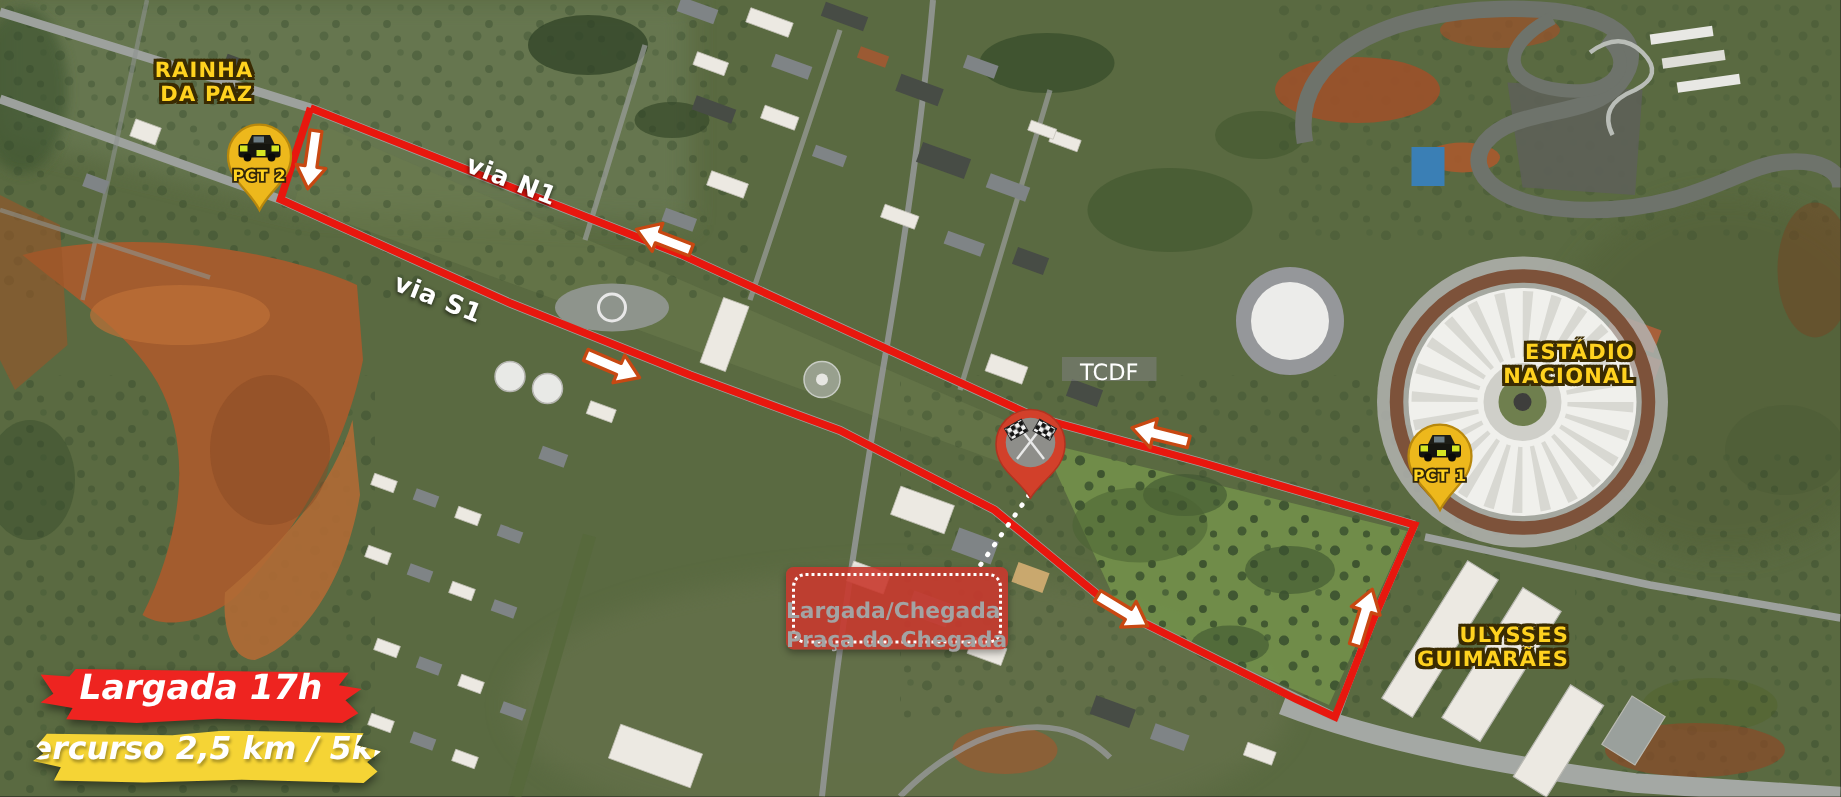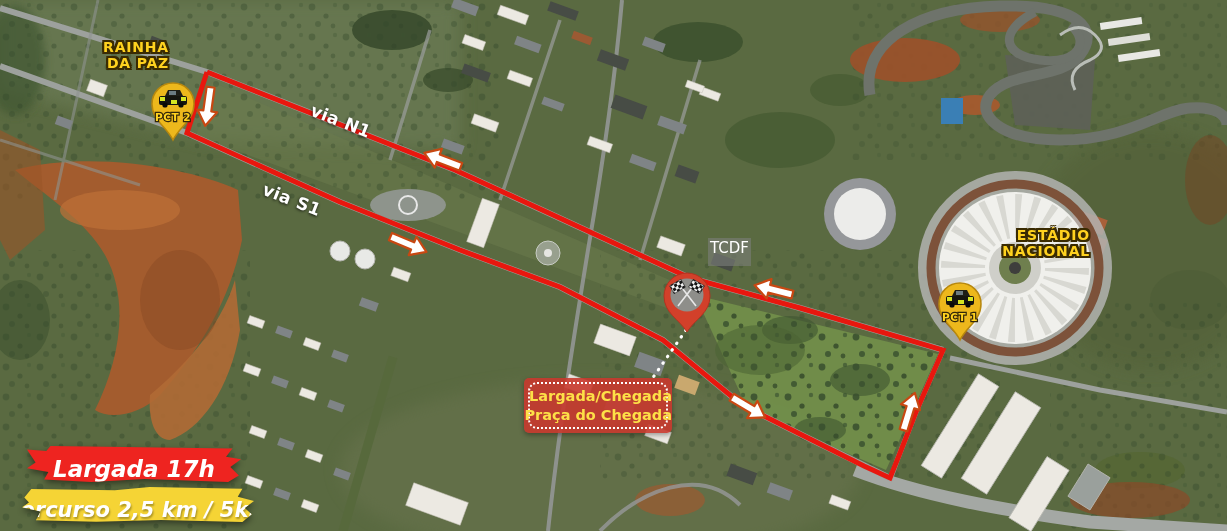--- a/index.html
+++ b/index.html
@@ -11,32 +11,32 @@
   .olbl{color:#ffd21f;font-weight:800;font-size:14px;letter-spacing:.8px;text-align:right;
         line-height:15.5px;
         text-shadow:-2px -2px 0 #3a2b02,-2px 2px 0 #3a2b02,2px -2px 0 #3a2b02,2px 2px 0 #3a2b02,
                     -2px 0 0 #3a2b02,2px 0 0 #3a2b02,0 -2px 0 #3a2b02,0 2px 0 #3a2b02;}
   .olbl span{display:block;}
   
   .roadlbl{color:#fff;font-weight:600;font-size:17px;letter-spacing:.5px;
            text-shadow:0 1px 3px rgba(0,0,0,.8);transform-origin:left top;}
   
   .chip{background:rgba(125,128,124,.58);color:#fff;font-size:15px;font-weight:500;
-        padding:0 2px;height:28px;line-height:21px;text-align:right;}
+        padding:0 12px;height:16px;line-height:21px;text-align:right;}
   
   .sfbox{left:524px;top:378px;width:148px;height:55px;background:rgba(200,57,45,.9);
          border-radius:5px;box-shadow:0 2px 5px rgba(0,0,0,.35);}
   .sfbox .dash{position:absolute;left:4px;top:4px;right:4px;bottom:4px;
                border:2px dotted #fff;border-radius:9px;}
-  .sfbox .txt{position:absolute;left:0;top:0;width:100%;height:100%;display:flex;
-              flex-direction:column;align-items:flex-end;justify-content:center;
-              color:#fde047;font-size:14.5px;font-weight:700;line-height:19px;}
+  .sfbox .txt{position:absolute;left:0;top:12px;width:100%;height:100%;display:flex;
+              flex-direction:column;align-items:flex-start;justify-content:center;
+              color:#a3a3a3;font-size:14.5px;font-weight:700;line-height:19px;}
   
   .banner-wrap{filter:drop-shadow(0 3px 3px rgba(0,0,0,.45));}
-  .banner{display:flex;align-items:flex-end;justify-content:center;color:#fff;
+  .banner{display:flex;align-items:flex-start;justify-content:center;color:#fff;
           font-style:italic;font-weight:800;width:100%;height:100%;}
   .banner.red{clip-path:polygon(2% 28%,0% 10%,9% 14%,11% 0%,96% 7%,93% 30%,100% 37%,95% 58%,99% 82%,94% 100%,55% 92%,30% 100%,8% 93%,10% 72%,0% 62%,4% 46%);
               font-size:23px;}
   .banner.yellow{clip-path:polygon(1% 30%,4% 6%,40% 9%,55% 0%,95% 5%,93% 28%,100% 40%,96% 60%,99% 78%,95% 100%,60% 94%,32% 99%,6% 95%,8% 70%,0% 58%,3% 44%);
               font-size:21px;text-shadow:1px 2px 2px rgba(0,0,0,.3);}
   
   .pin-label{font-family:"DejaVu Sans",sans-serif;font-size:10.5px;font-weight:800;
              fill:#ffd21f;stroke:#32270a;stroke-width:2.4px;paint-order:stroke;
              text-anchor:middle;letter-spacing:.5px;}
 </style>
@@ -288,20 +288,24 @@
   <div class="ov roadlbl" style="left:315px;top:100px;transform:rotate(21.5deg);">via N1</div>
   <div class="ov roadlbl" style="left:267px;top:179px;transform:rotate(21.5deg);">via S1</div>
 
   <div class="ov chip" style="left:708px;top:238px;">TCDF</div>
 
   <div class="ov olbl" style="left:952px;top:228px;width:138px;">
     <span>ESTÁDIO</span>
     <span>NACIONAL</span>
   </div>
 
+  <div class="ov olbl" style="left:900px;top:417px;width:146px;">
+    <span>ULYSSES</span>
+    <span>GUIMARÃES</span>
+  </div>
 
   <div class="ov sfbox">
     <div class="dash"></div>
     <div class="txt">
       <span>Largada/Chegada</span>
       <span>Praça do Chegada</span>
     </div>
   </div>
 
   <div class="ov banner-wrap" style="left:27px;top:446px;width:214px;height:36px;">

